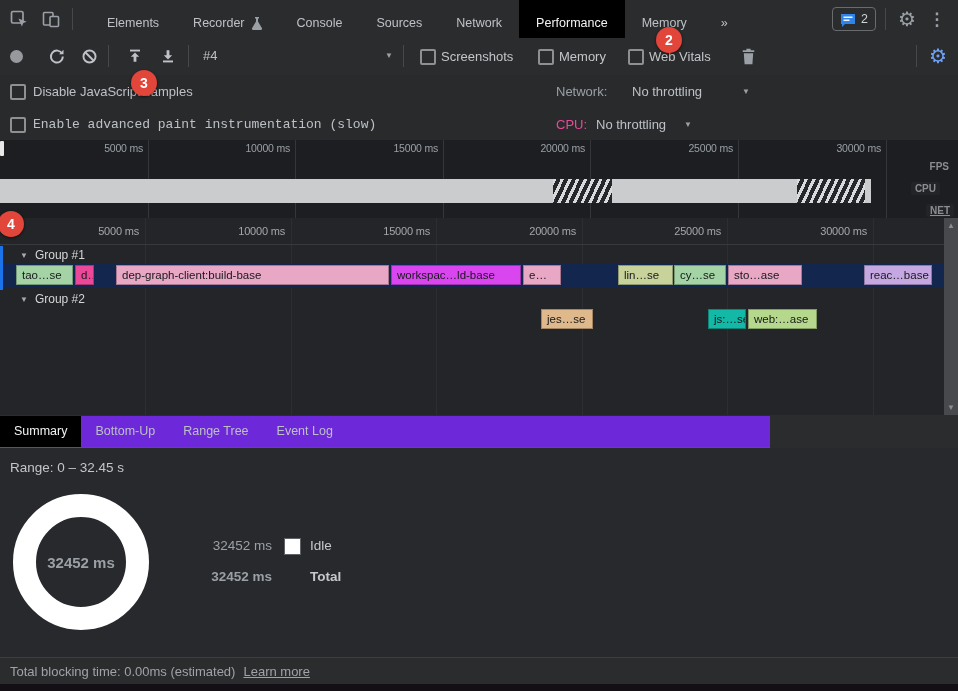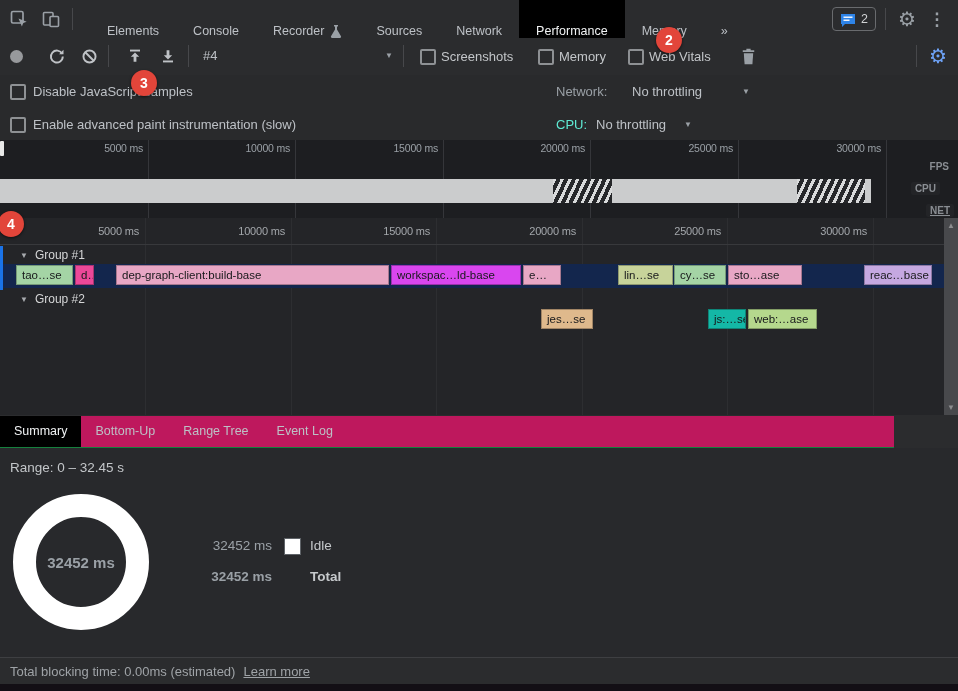--- a/index.html
+++ b/index.html
@@ -4,21 +4,21 @@
 <style>
   html,body{margin:0;padding:0;background:#000;}
   #app{position:relative;width:958px;height:691px;overflow:hidden;
        font-family:"Liberation Sans",sans-serif;background:#2b2c2e;color:#c3c6c9;}
   .abs{position:absolute;}
   
   #tabbar{left:0;top:0;width:958px;height:38px;background:#2b2c2e;border-bottom:1px solid #3c3d40;}
   .tb-icon{top:8px;width:22px;height:22px;display:flex;align-items:center;justify-content:center;}
   .vdiv{width:1px;background:#47484b;}
   #tabs{left:90px;top:0;height:38px;display:flex;}
-  .tab{height:38px;line-height:38px;padding:12px 17px;font-size:12.5px;color:#bdc1c6;display:flex;align-items:center;gap:6px;white-space:nowrap;}
+  .tab{height:38px;line-height:38px;padding:4px 17px;font-size:12.5px;color:#bdc1c6;display:flex;align-items:center;gap:6px;white-space:nowrap;}
   .tab.selected{background:#000;color:#f1f3f4;}
   #issues-btn{right:82px;top:7px;height:22px;border:1px solid #696b6e;border-radius:4px;
       display:flex;align-items:center;gap:5px;padding:0 7px;font-size:12.5px;color:#d0d2d4;}
   
   #toolbar{left:0;top:38px;width:958px;height:37px;background:#2b2c2e;border-bottom:1px solid #3c3d40;}
   .tool{top:6px;width:24px;height:24px;display:flex;align-items:center;justify-content:center;}
   .gear-glyph{font-size:20px;color:#9aa0a6;line-height:1;}
   .gear-glyph.blue{color:#6ea3f7;}
   .kebab{font-size:17px;color:#9aa0a6;font-weight:bold;line-height:1;}
   .checkbox{width:12px;height:12px;border:2px solid #8e9194;border-radius:2px;background:transparent;display:inline-block;}
@@ -48,21 +48,21 @@
   #navy-strip{position:absolute;left:0;top:46px;width:944px;height:24px;background:#13264d;}
   .bar-row{position:absolute;left:0;width:944px;height:22px;}
   #bars-g0{top:47px;margin-left:16px;}
   #bars-g1{top:91px;}
   .tl-bar{position:absolute;top:0;height:20px;border:1px solid rgba(0,0,0,0.28);box-sizing:border-box;
      font-size:11.5px;color:#17181a;line-height:18px;padding:0 5px;overflow:hidden;white-space:nowrap;}
   #tl-bracket{position:absolute;left:0;top:28px;width:3px;height:44px;background:#1a73e8;}
   #tl-scroll{position:absolute;left:944px;top:0;width:14px;height:197px;background:#48494c;}
   .scroll-arrow{position:absolute;left:0;width:14px;text-align:center;font-size:8px;color:#8c8d8f;}
   
-  #btabs{left:0;top:416px;width:894px;height:31px;background:#be185d;border-bottom:6px solid #15803d;display:flex;}
+  #btabs{left:0;top:416px;width:770px;height:31px;background:#6d28d9;border-bottom:6px solid #15803d;display:flex;}
   .btab{height:31px;line-height:31px;padding:0 14px;font-size:12.5px;color:#bdc1c6;}
   .btab.selected{background:#000;color:#f1f3f4;}
   
   #summary{left:0;top:448px;width:958px;height:209px;background:#28292c;}
   #range-text{left:10px;top:12px;font-size:13.5px;color:#c3c6c9;}
   #donut{left:13px;top:46px;width:136px;height:136px;border:23px solid #fff;border-radius:50%;box-sizing:border-box;}
   #donut-label{left:13px;top:46px;width:136px;height:136px;display:flex;align-items:center;justify-content:center;
      font-size:15px;font-weight:bold;color:#9aa0a6;}
   .leg-val{position:absolute;left:180px;width:92px;text-align:right;font-size:13.5px;color:#9aa0a6;}
   .leg-label{position:absolute;left:310px;font-size:13.5px;color:#c6c9cc;}
@@ -101,31 +101,31 @@
         </svg>
       </span>
     </div>
     <div class="abs vdiv" style="left:72px;top:8px;height:22px;"></div>
 
     <div id="tabs" class="abs">
       <div class="tab">
           <span>Elements</span>
         </div>
       <div class="tab">
-          <span>Console</span>
-        </div>
-      <div class="tab">
         <span>Recorder</span>
         <span>
           <svg width="12" height="14" viewBox="0 0 12 14">
             <path d="M4 1h4v1l-1 1v2.6l3.7 6.2A1.3 1.3 0 0 1 9.6 14H2.4a1.3 1.3 0 0 1-1.1-2.2L5 5.6V3L4 2z" fill="#9aa0a6"></path>
           </svg>
         </span>
       </div>
       <div class="tab">
+          <span>Console</span>
+        </div>
+      <div class="tab">
           <span>Sources</span>
         </div>
       <div class="tab">
           <span>Network</span>
         </div>
       <div class="tab selected">
           <span>Performance</span>
         </div>
       <div class="tab">
           <span>Memory</span>
@@ -214,27 +214,27 @@
     <div class="abs vdiv" style="left:916px;top:7px;height:22px;"></div>
     <div class="abs tool" style="left:926px;">
       <span class="gear-glyph blue">⚙</span>
     </div>
   </div>
 
   <div id="settings" class="abs">
     <span class="abs checkbox" style="left:10px;top:9px;"></span>
     <span class="abs set-label" style="left:33px;top:9px;">Disable JavaScript samples</span>
     <span class="abs checkbox" style="left:10px;top:42px;"></span>
-    <span class="abs set-label" style="left:33px;top:42px;">Enable advanced paint instrumentation (slow)</span>
+    <span class="abs set-label" style="left:33px;top:42px;font-family:Liberation Mono, monospace;">Enable advanced paint instrumentation (slow)</span>
 
     <span class="abs set-label" style="left:556px;top:9px;color:#9aa0a6;">Network:</span>
     <span class="abs set-label" style="left:632px;top:9px;">No throttling</span>
     <span class="abs dd-arrow" style="left:742px;top:12px;">▼</span>
 
-    <span class="abs set-label" style="left:556px;top:42px;color:#5eead4;">CPU:</span>
+    <span class="abs set-label" style="left:556px;top:42px;color:#ec4899;">CPU:</span>
     <span class="abs set-label" style="left:596px;top:42px;">No throttling</span>
     <span class="abs dd-arrow" style="left:684px;top:45px;">▼</span>
   </div>
 
   <div id="overview" class="abs">
     <div id="ov-grid">
         <div class="grid-v" style="left: 148px;"></div>
         <div class="grid-v" style="left: 295px;"></div>
         <div class="grid-v" style="left: 443px;"></div>
         <div class="grid-v" style="left: 590px;"></div>

